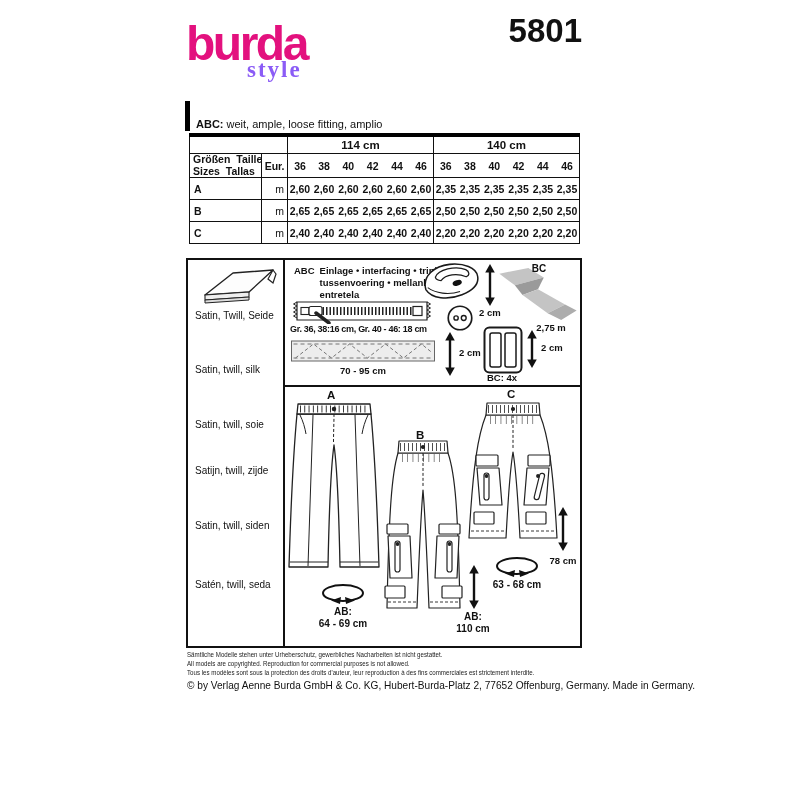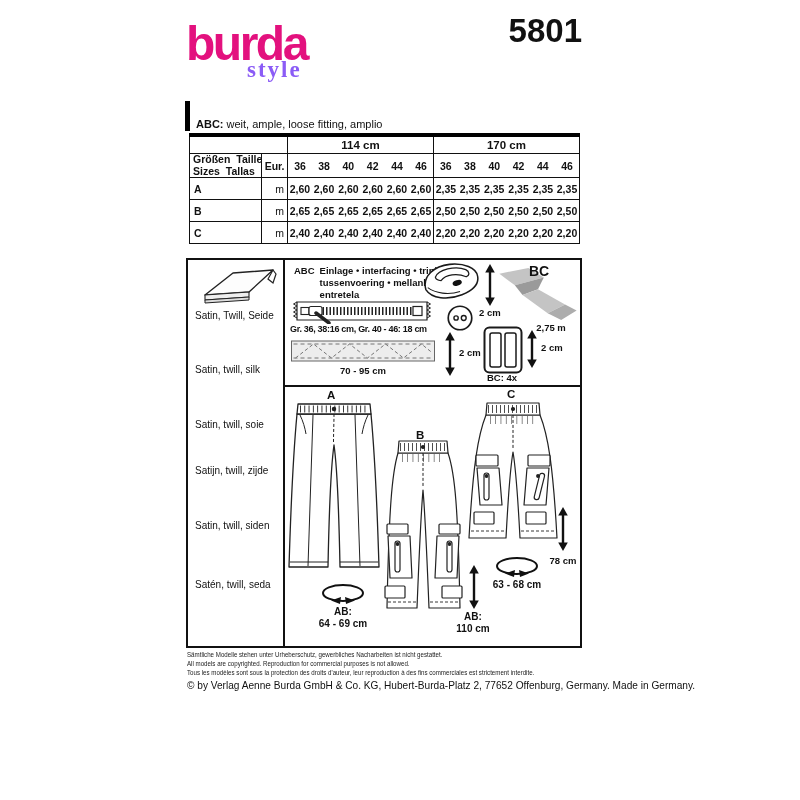--- a/index.html
+++ b/index.html
@@ -76,21 +76,21 @@
         <col style="width:24.3px">
         <col style="width:24.3px">
         <col style="width:24.3px">
         <col style="width:24.3px">
         <col style="width:24.3px">
     </colgroup>
     <tbody>
         <tr class="rowg">
       <th colspan="2" class="vr"></th>
       <th colspan="6" class="vr">114 cm</th>
-      <th colspan="6">170 cm</th>
+      <th colspan="6">140 cm</th>
     </tr>
     <tr class="rowh">
       <th class="vr corner">
         <div>Größen Tailles</div>
         <div>Sizes Tallas</div>
       </th>
       <th class="vr eur">Eur.</th>
       <th>36</th>
           <th>38</th>
           <th>40</th>
@@ -219,21 +219,21 @@
       <path d="M7,0 L2.2,8.5 L11.8,8.5 Z" fill="#111"></path>
         <path d="M7,42 L2.2,33.5 L11.8,33.5 Z" fill="#111"></path>
     </svg>
     <div class="abs small-b" style="left:194px;top:47px">2 cm</div>
     <svg class="abs" style="left:212px;top:6px" width="82" height="56" viewBox="0 0 84 58">
       <path d="M2,8 L32,2 L48,12 L18,20 Z" fill="#c4c4c4"></path>
       <path d="M18,20 L48,12 L42,24 L26,30 Z" fill="#9a9a9a"></path>
       <path d="M26,30 L42,24 L70,40 L52,49 Z" fill="#c4c4c4"></path>
       <path d="M52,49 L70,40 L82,46 L66,56 Z" fill="#adadad"></path>
     </svg>
-    <div class="abs small-b ctr" style="left:240px;top:3px;width:28px;font-size:14px">BC</div>
+    <div class="abs small-b ctr" style="left:240px;top:3px;width:28px;font-size:10px">BC</div>
     <div class="abs small-b ctr" style="left:244px;top:62px;width:44px">2,75 m</div>
     <svg class="abs" style="left:198px;top:66px" width="40" height="48" viewBox="0 0 40 48">
       <rect x="1.5" y="1.5" width="37" height="45" rx="5" fill="#fff" stroke="#1a1a1a" stroke-width="2"></rect>
       <rect x="7" y="7" width="11" height="34" rx="2" fill="#fff" stroke="#1a1a1a" stroke-width="1.5"></rect>
       <rect x="22" y="7" width="11" height="34" rx="2" fill="#fff" stroke="#1a1a1a" stroke-width="1.5"></rect>
     </svg>
     <svg class="abs" style="left:240px;top:70px" width="14" height="38" viewBox="0 0 14 38">
       <line x1="7" y1="6" x2="7" y2="32" stroke="#111" stroke-width="2.4"></line>
       <path d="M7,0 L2.2,8.5 L11.8,8.5 Z" fill="#111"></path>
         <path d="M7,38 L2.2,29.5 L11.8,29.5 Z" fill="#111"></path>

